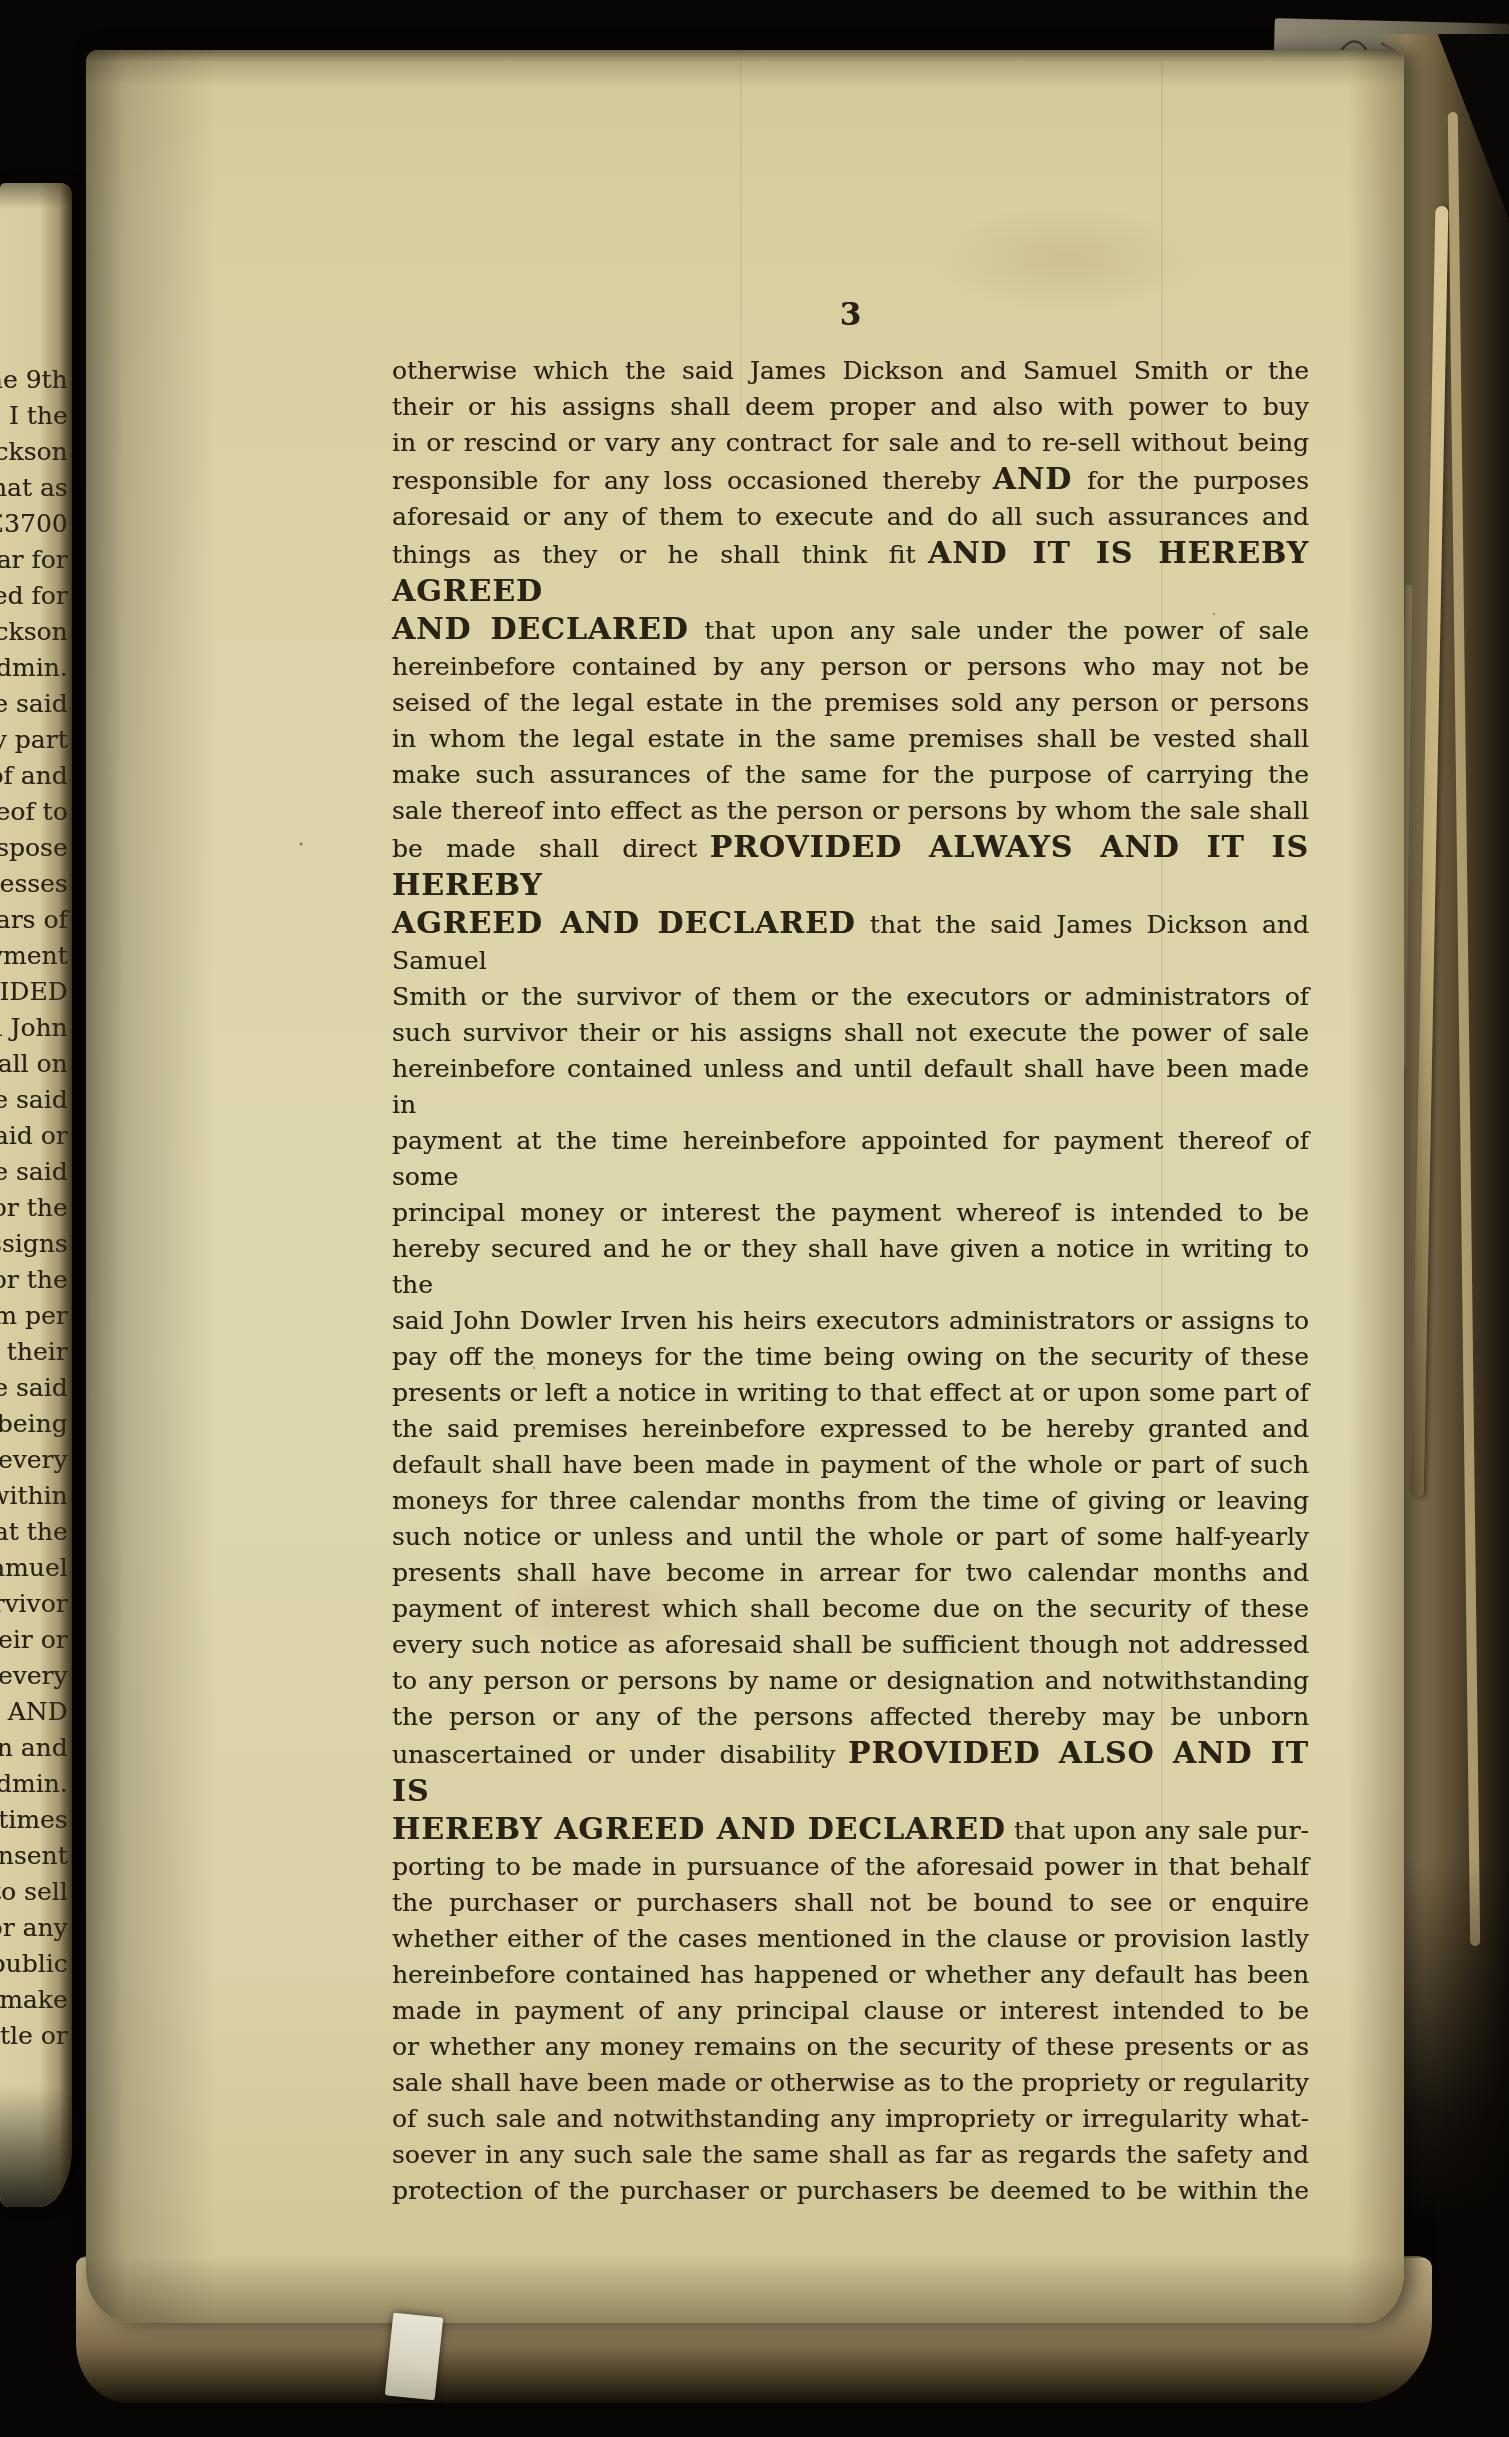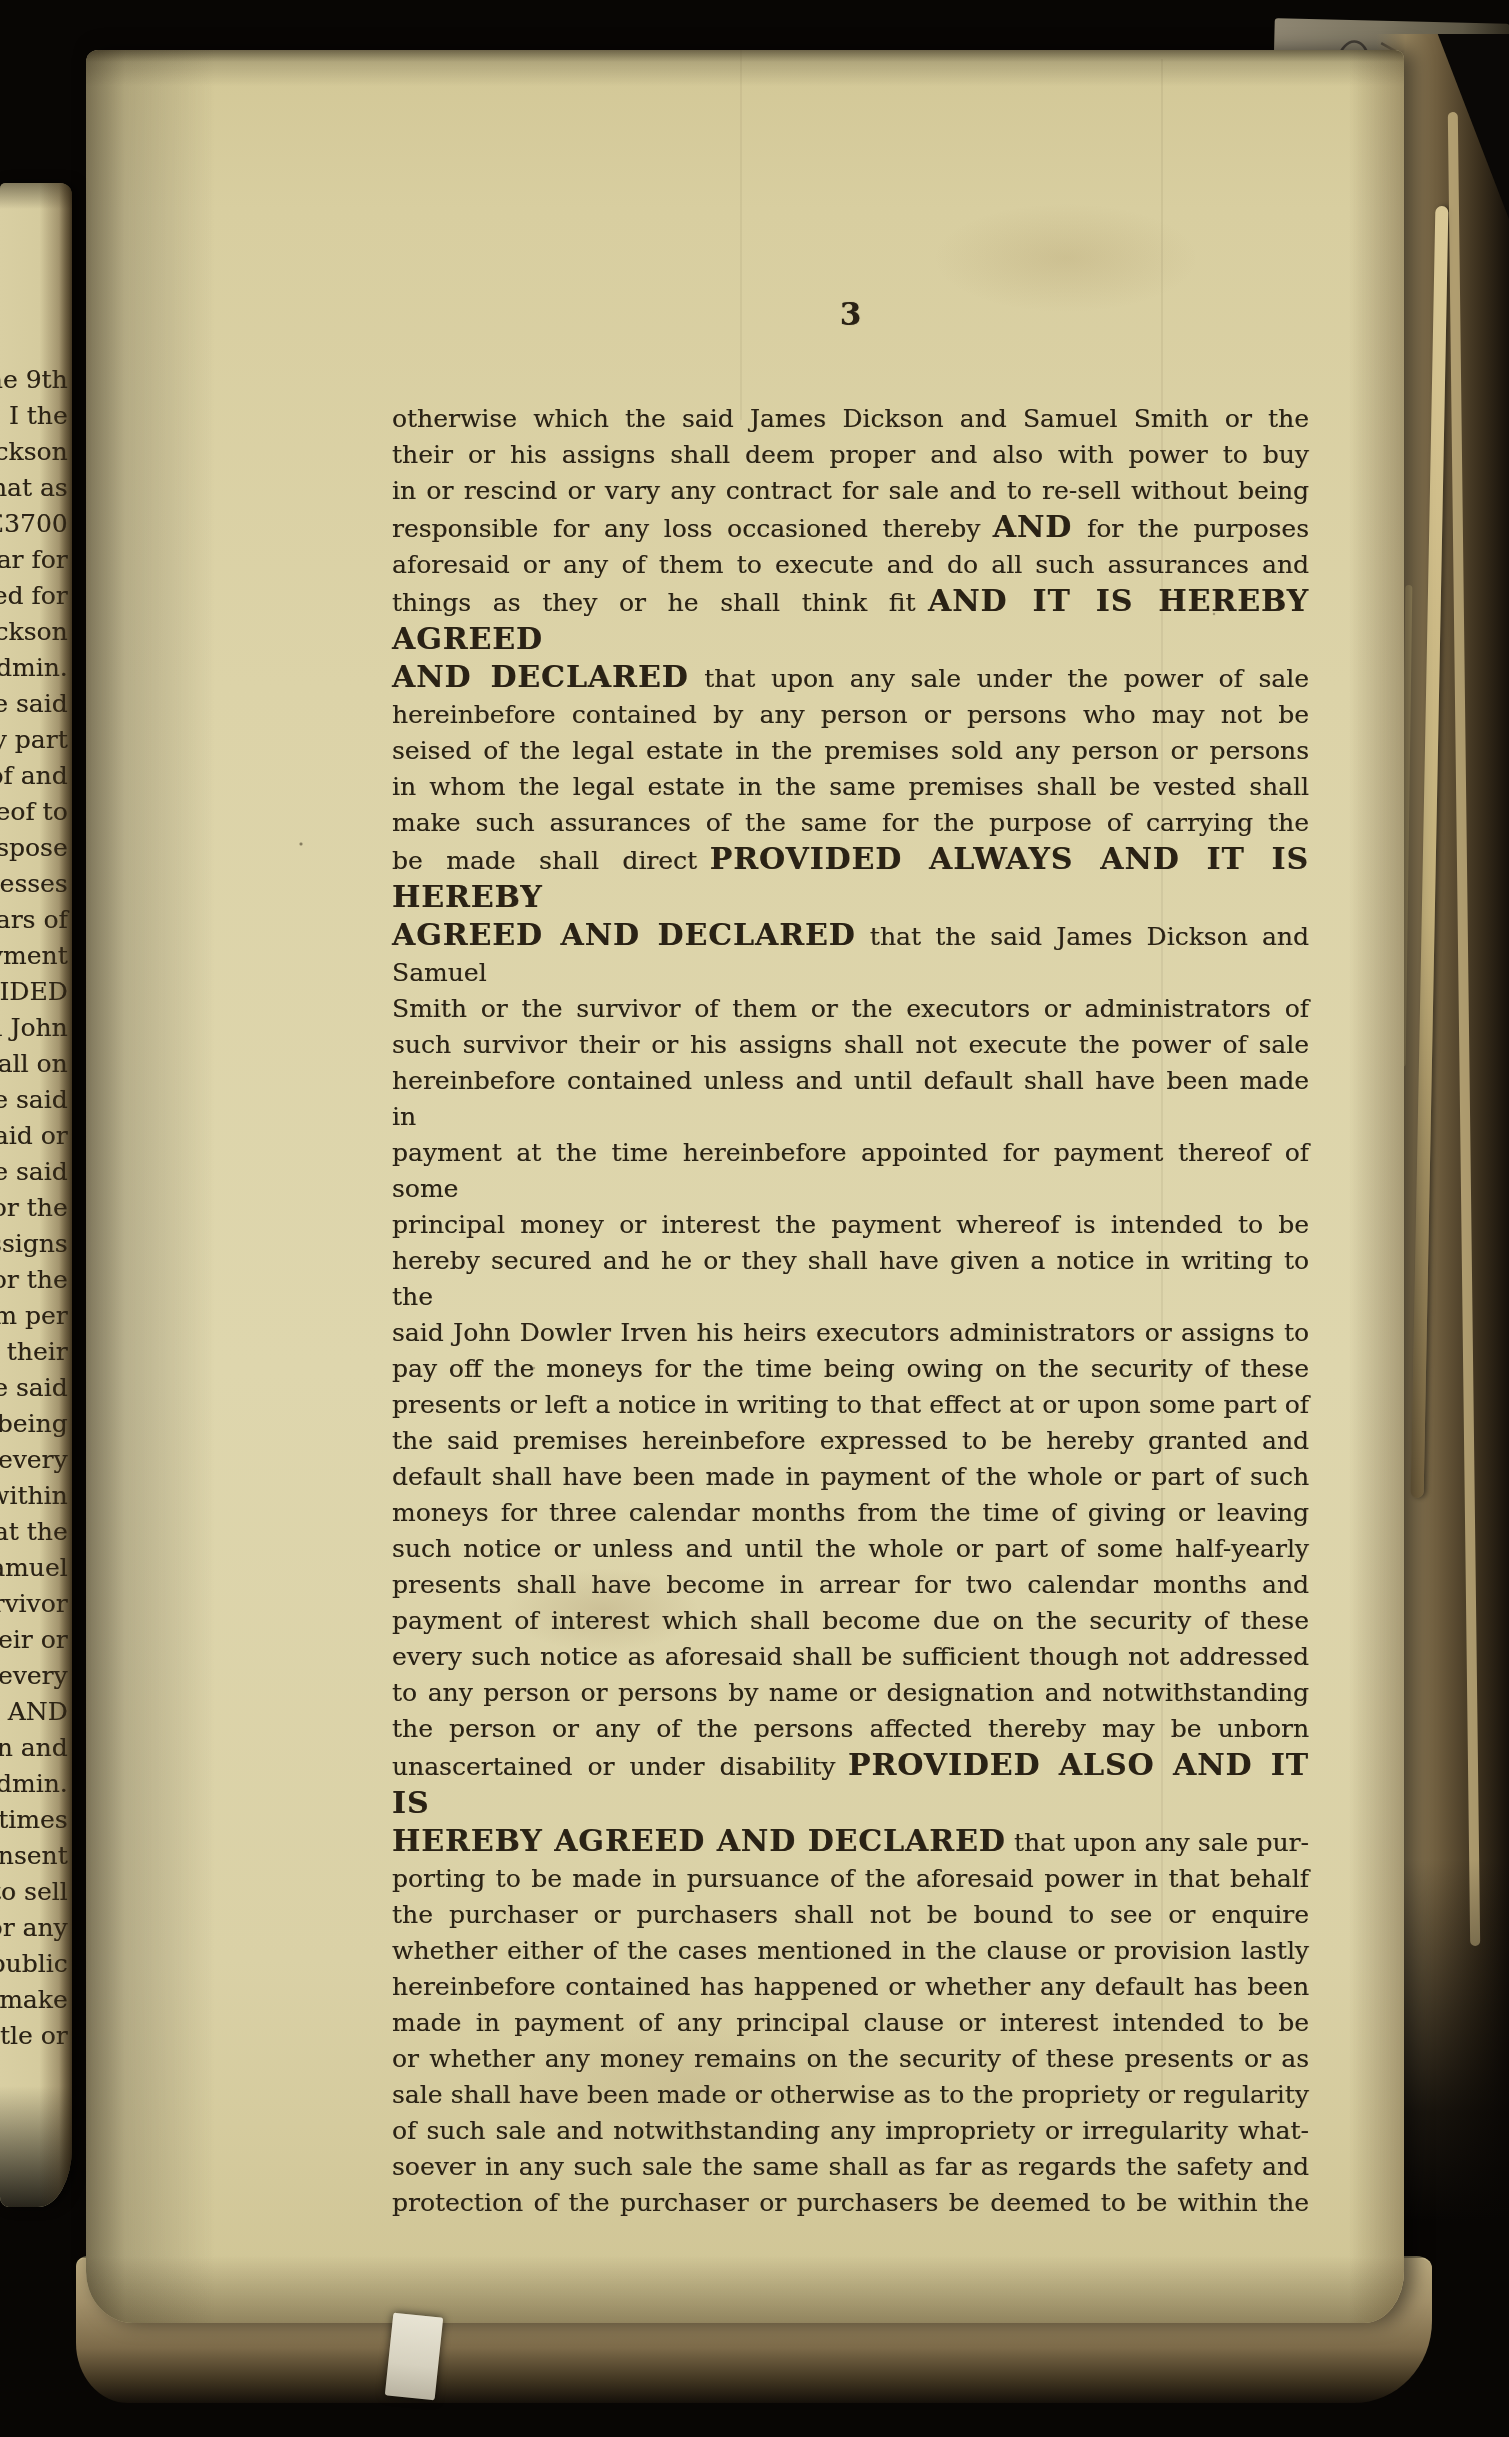--- a/index.html
+++ b/index.html
@@ -84,21 +84,20 @@
 
   .page-number{
     position:absolute;left:306px;top:246px;width:917px;text-align:center;
     font-size:31px;font-weight:bold;color:var(--ink);
     text-shadow:0.3px 0.3px 0.7px rgba(42,34,21,.5);
   }
   .body-text{
     position:absolute;left:306px;top:303px;width:917px;
     font-size:25px;line-height:36px;color:var(--ink);
     text-shadow:0.3px 0.3px 0.6px rgba(42,34,21,.45);
-    margin-top:48px;
   }
   .bline{text-align:justify;text-align-last:justify;white-space:normal;}
   .caps{font-weight:bold;font-size:30px;letter-spacing:0.9px;}
 
   
   .sliver{
     position:absolute;left:0;top:183px;width:72px;height:2024px;z-index:3;
     background:linear-gradient(90deg,#d9cfa3 0%,#d5cb9e 55%,#c2b489 82%,#8d7c56 96%,#5b4c33 100%);
     border-radius:5.2px 12px 34px 8.6px / 5.2px 12px 60px 10.3px;
     overflow:hidden;box-shadow:5.2px 0 12px rgba(0,0,0,.55);
@@ -148,20 +147,21 @@
         <div class="bline"><span>their or his assigns shall deem proper and also with power to buy</span></div>
         <div class="bline"><span>in or rescind or vary any contract for sale and to re-sell without being</span></div>
         <div class="bline"><span>responsible for any loss occasioned thereby </span><span class="caps">AND</span><span> for the purposes</span></div>
         <div class="bline"><span>aforesaid or any of them to execute and do all such assurances and</span></div>
         <div class="bline"><span>things as they or he shall think fit </span><span class="caps">AND IT IS HEREBY AGREED</span></div>
         <div class="bline"><span class="caps">AND DECLARED</span><span> that upon any sale under the power of sale</span></div>
         <div class="bline"><span>hereinbefore contained by any person or persons who may not be</span></div>
         <div class="bline"><span>seised of the legal estate in the premises sold any person or persons</span></div>
         <div class="bline"><span>in whom the legal estate in the same premises shall be vested shall</span></div>
         <div class="bline"><span>make such assurances of the same for the purpose of carrying the</span></div>
+        <div class="bline"><span>sale thereof into effect as the person or persons by whom the sale shall</span></div>
         <div class="bline"><span>be made shall direct </span><span class="caps">PROVIDED ALWAYS AND IT IS HEREBY</span></div>
         <div class="bline"><span class="caps">AGREED AND DECLARED</span><span> that the said James Dickson and Samuel</span></div>
         <div class="bline"><span>Smith or the survivor of them or the executors or administrators of</span></div>
         <div class="bline"><span>such survivor their or his assigns shall not execute the power of sale</span></div>
         <div class="bline"><span>hereinbefore contained unless and until default shall have been made in</span></div>
         <div class="bline"><span>payment at the time hereinbefore appointed for payment thereof of some</span></div>
         <div class="bline"><span>principal money or interest the payment whereof is intended to be</span></div>
         <div class="bline"><span>hereby secured and he or they shall have given a notice in writing to the</span></div>
         <div class="bline"><span>said John Dowler Irven his heirs executors administrators or assigns to</span></div>
         <div class="bline"><span>pay off the moneys for the time being owing on the security of these</span></div>

